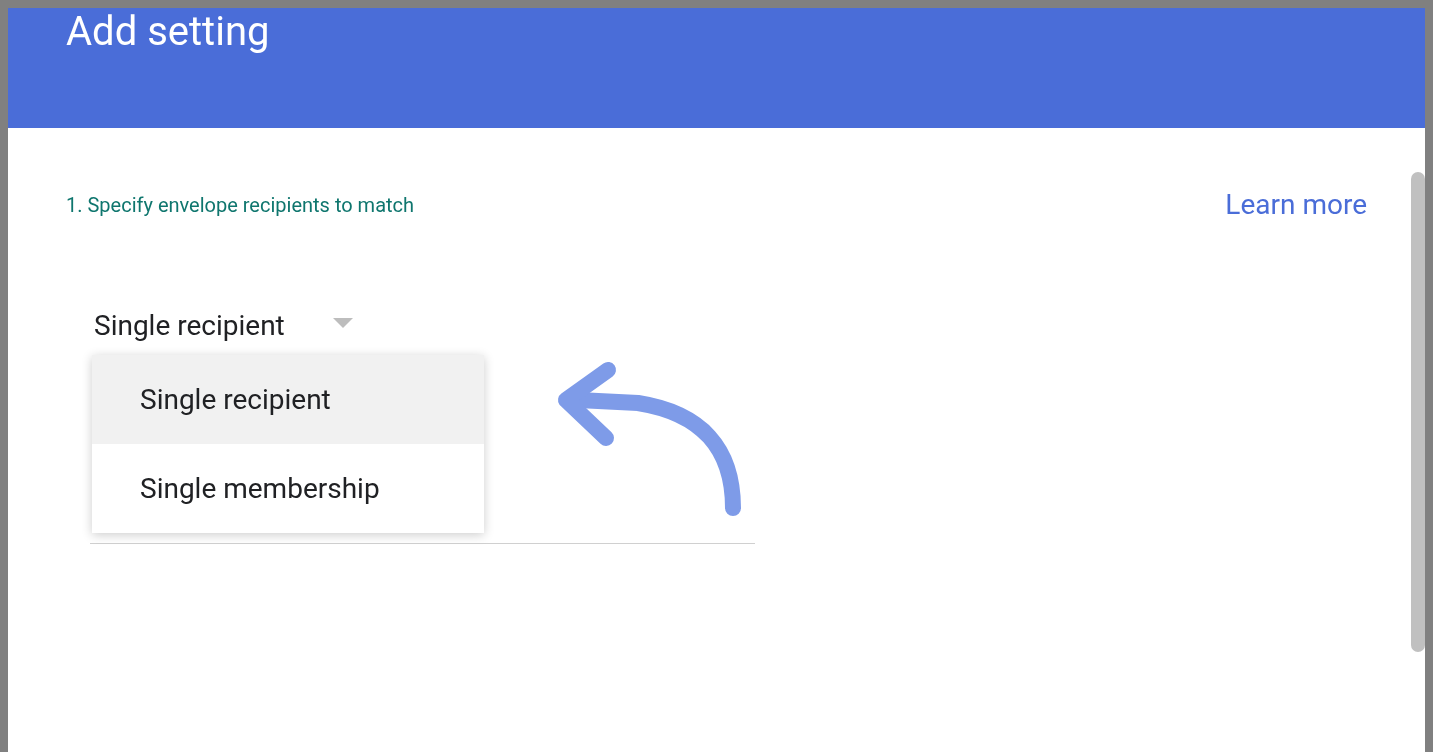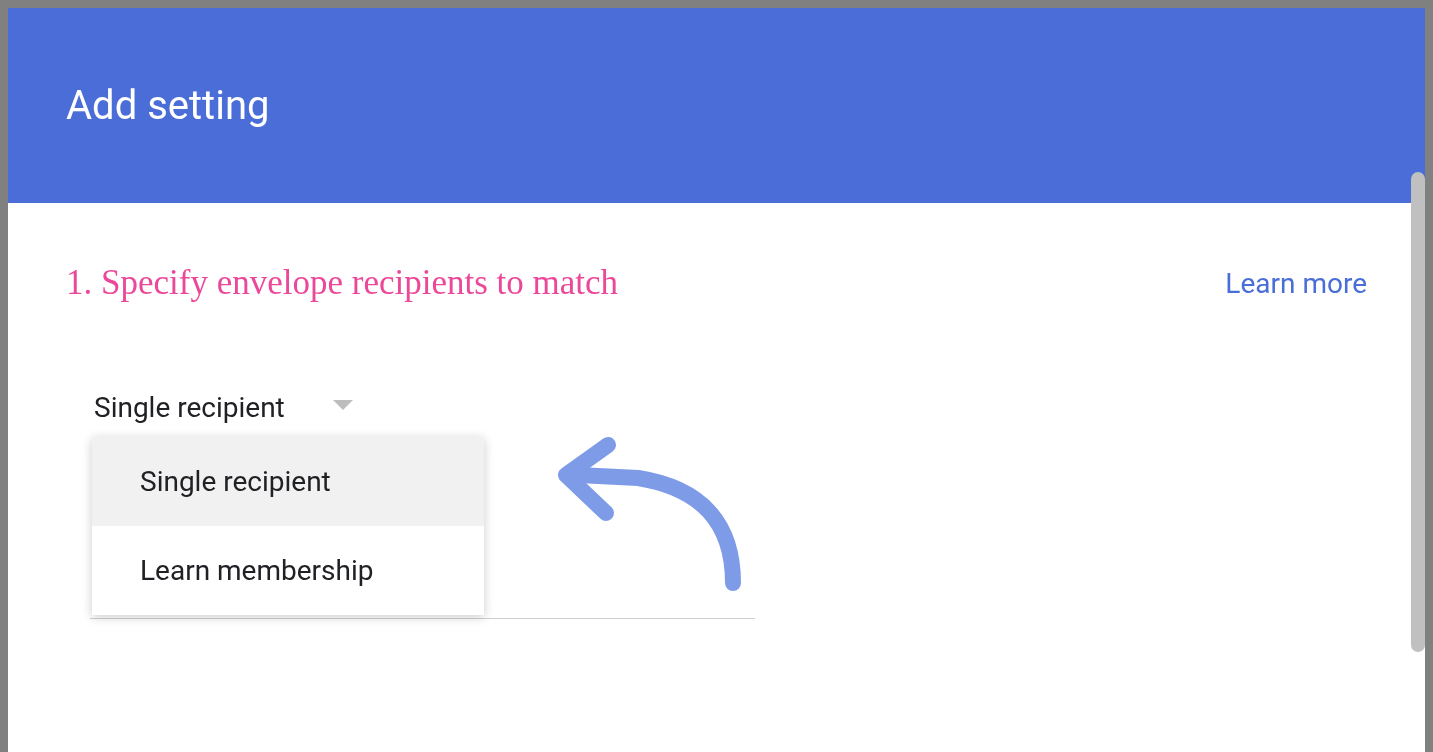--- a/index.html
+++ b/index.html
@@ -22,23 +22,22 @@
       top: 8px;
       left: 8px;
       right: 8px;
       bottom: 0;
       background: #ffffff;
       overflow: hidden;
     }
     
     .modal-header {
       background: #4a6dd8;
-      height: 195px;
+      height: 120px;
       display: flex;
-      align-items: center;
       padding-left: 58px;
     }
     
     .modal-title {
       color: #ffffff;
       font-size: 40px;
       font-weight: 400;
     }
     
     .modal-body {
@@ -49,24 +48,23 @@
     }
     
     .section-row {
       display: flex;
       justify-content: space-between;
       align-items: center;
       margin-bottom: 80px;
     }
     
     .section-label {
-      font-size: 35px;
-      color: #ec4899;
+      font-size: 20px;
+      color: #0f766e;
       font-weight: 400;
-      font-family: Liberation Serif, serif;
     }
     
     .learn-more-link {
       font-size: 28px;
       color: #4a6dd8;
       text-decoration: none;
       font-weight: 400;
     }
     
     .dropdown-container {
@@ -165,21 +163,21 @@
     </div>
 
     <div class="dropdown-container">
       <div class="dropdown-trigger">
         <span class="dropdown-trigger-text">Single recipient</span>
         <span class="dropdown-caret"></span>
       </div>
 
       <div class="dropdown-menu">
         <div class="dropdown-option selected">Single recipient</div>
-        <div class="dropdown-option">Learn membership</div>
+        <div class="dropdown-option">Single membership</div>
       </div>
     </div>
 
     <div class="underline-field"></div>
 
     <svg class="annotation-arrow" width="200" height="170" viewBox="0 0 200 170">
       <path d="M 185 150 Q 185 60 90 45 L 30 42" stroke="#7e9be8" stroke-width="16" fill="none" stroke-linecap="round"></path>
       <path d="M 60 12 L 18 42 L 58 80" stroke="#7e9be8" stroke-width="16" fill="none" stroke-linecap="round" stroke-linejoin="round"></path>
     </svg>
 

